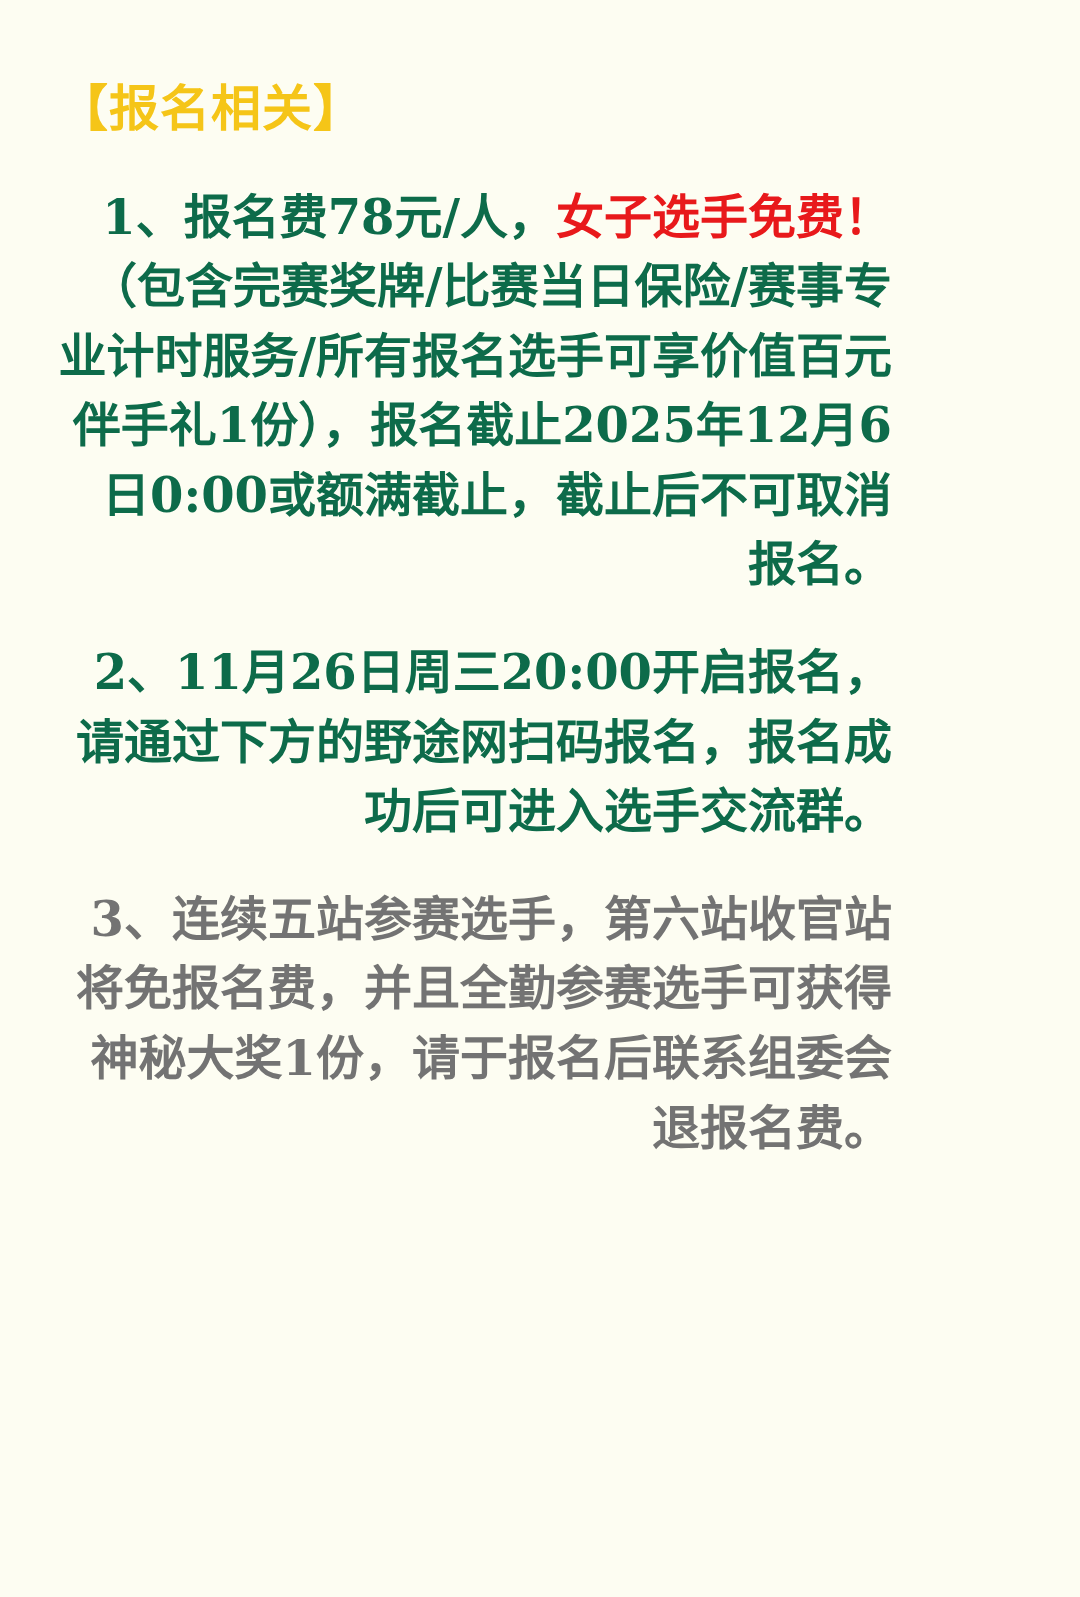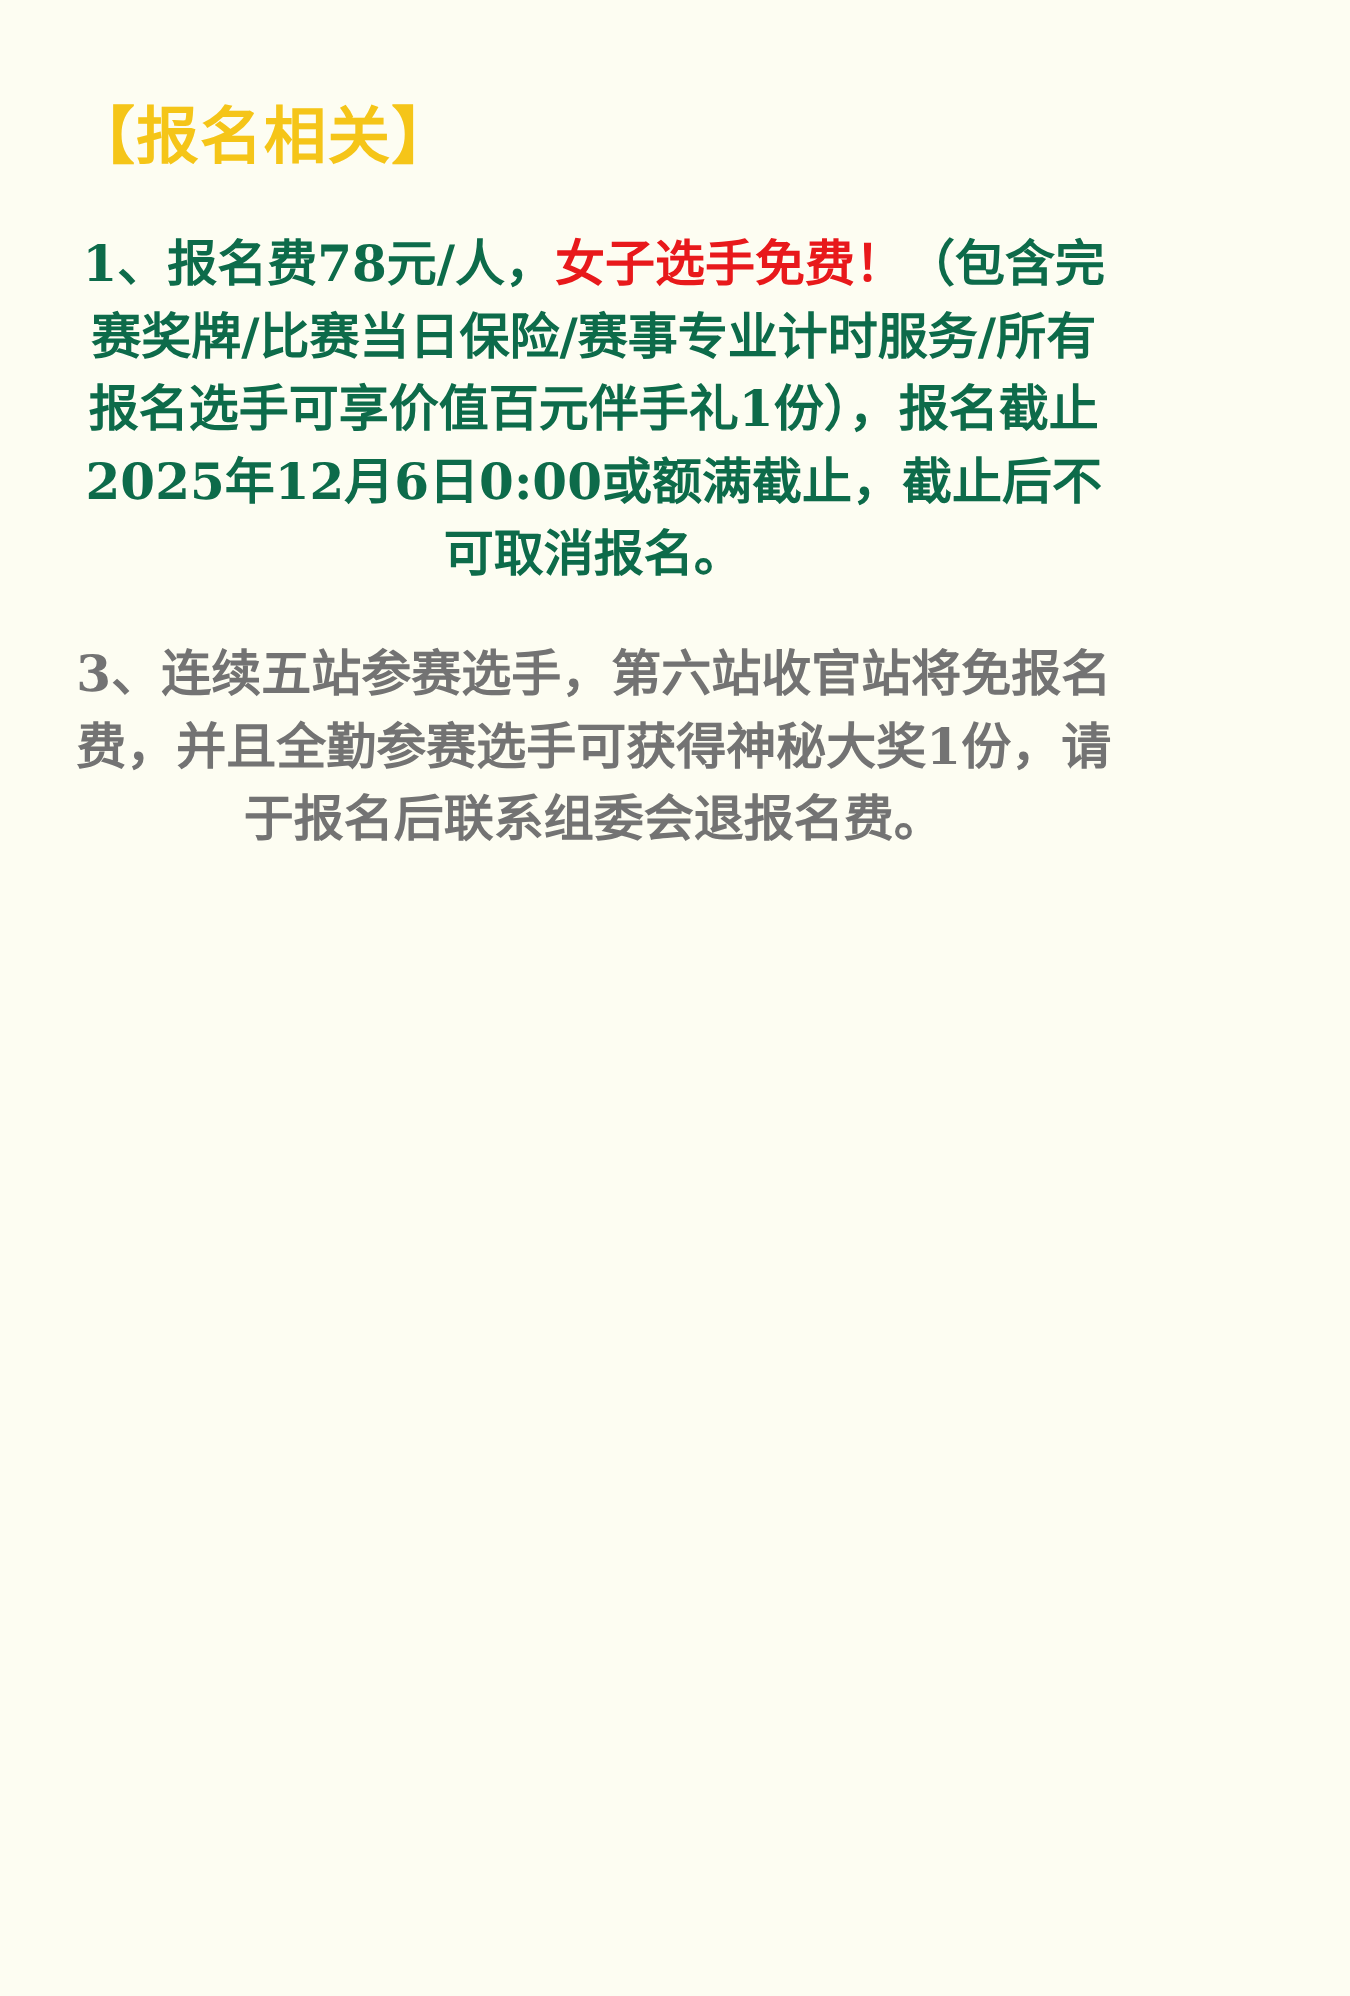--- a/index.html
+++ b/index.html
@@ -24,26 +24,26 @@
   .title {
     font-size: 50px;
     font-weight: bold;
     color: #f5c518;
     letter-spacing: 1px;
     line-height: 1.25;
     margin: 0 0 42px 0;
     font-family: "DejaVu Serif", "Liberation Serif", serif;
   }
   .para {
-    font-size: 40px;
+    font-size: 48px;
     font-weight: bold;
     line-height: 1.45;
     color: #0d6b4a;
     margin: 0 0 38px 0;
-    text-align: center;
+    text-align: right;
     letter-spacing: 0px;
     font-family: "DejaVu Serif", "Liberation Serif", serif;
   }
   .para:last-of-type {
     margin-bottom: 0;
   }
   .hl-red {
     color: #e8191b;
   }
   .all-red {
@@ -54,18 +54,21 @@
 <body>
 
 <div class="page">
 
   <h1 class="title">【报名相关】</h1>
 
   <p class="para">
     <span>1、报名费78元/人，</span><span class="hl-red">女子选手免费！</span><span>（包含完赛奖牌/比赛当日保险/赛事专业计时服务/所有报名选手可享价值百元伴手礼1份），报名截止2025年12月6日0:00或额满截止，截止后不可取消报名。</span>
   </p>
 
+  <p class="para">
+    <span>2、11月26日周三20:00开启报名，请通过下方的野途网扫码报名，报名成功后可进入选手交流群。</span>
+  </p>
 
   <p class="para all-red">
     <span>3、连续五站参赛选手，第六站收官站将免报名费，并且全勤参赛选手可获得神秘大奖1份，请于报名后联系组委会退报名费。</span>
   </p>
 
 </div>
 
 </body></html>

